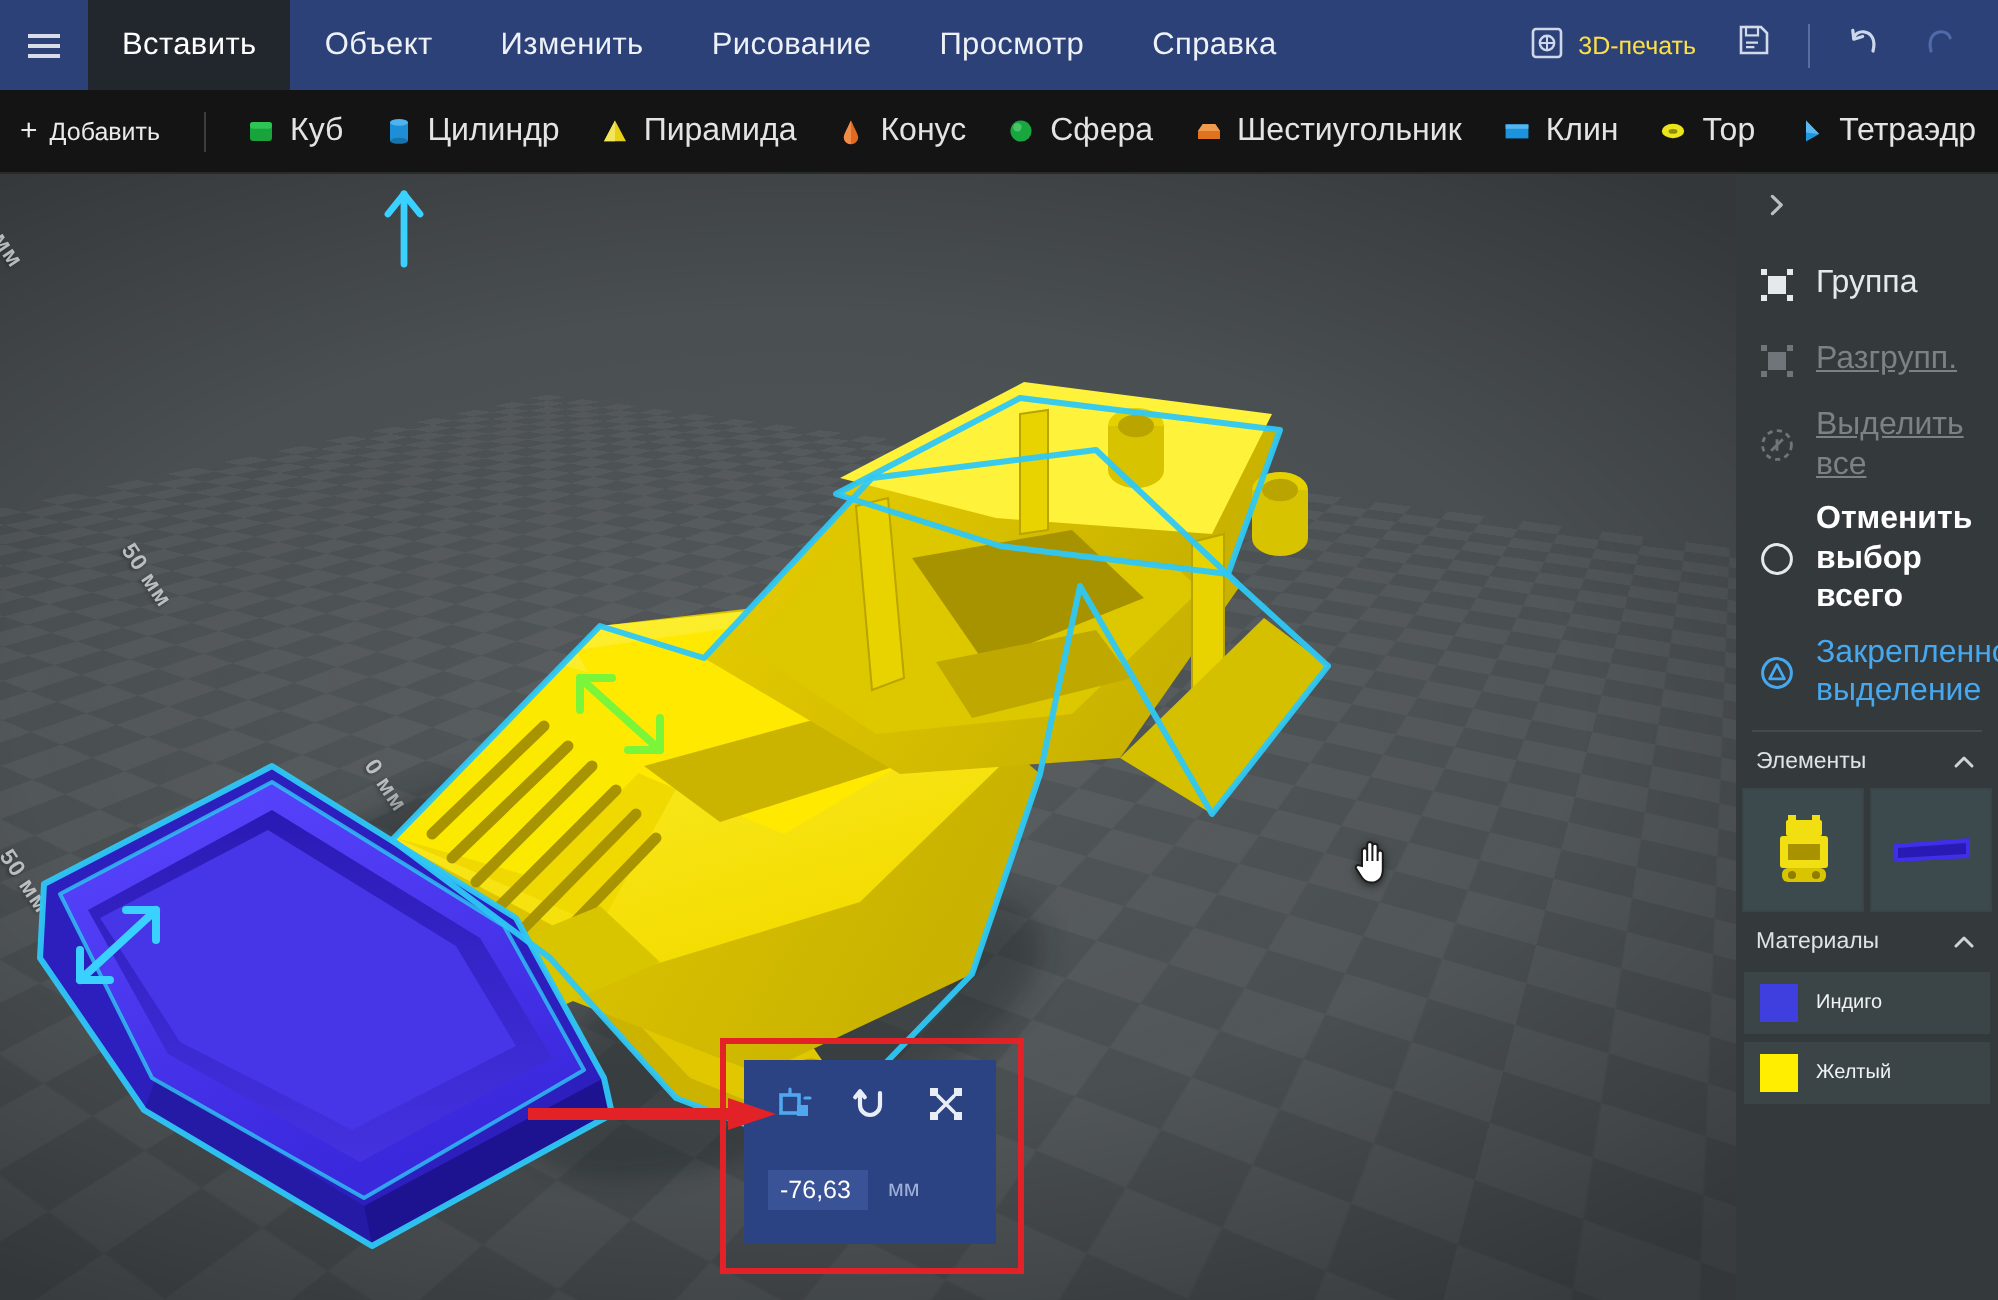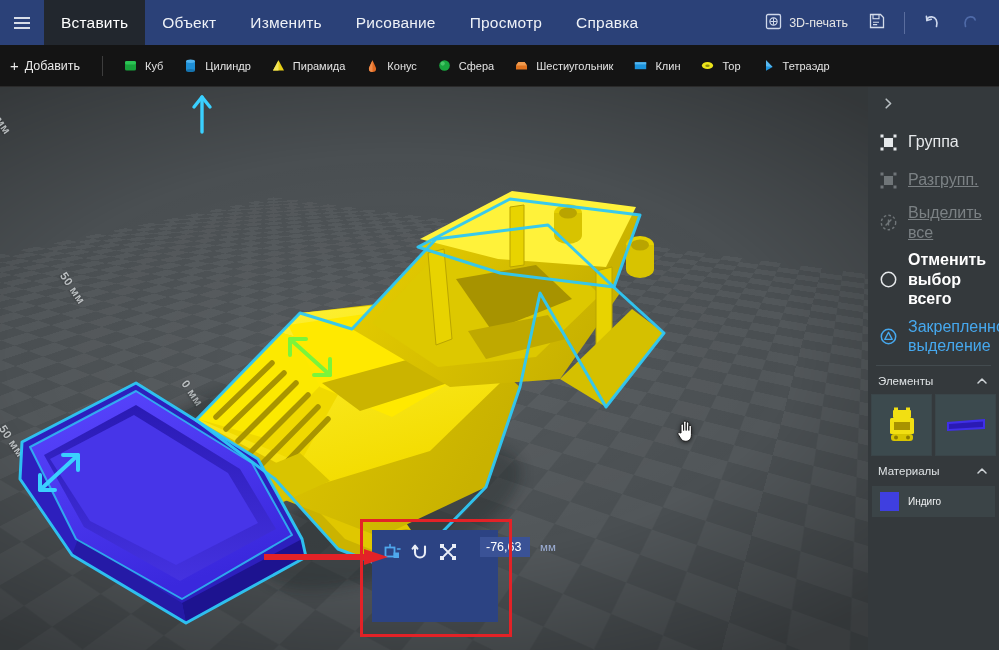--- a/index.html
+++ b/index.html
@@ -28,21 +28,21 @@
     display: flex; align-items: center; justify-content: center;
     padding: 0 17px; height: 45px;
     color: #eef1f7; font-size: 15.5px; letter-spacing: .2px;
     cursor: pointer; white-space: nowrap;
   }
   .menu-tab.active { background: #22272e; color: #ffffff; }
   .menu-spacer { flex: 1 1 auto; }
   .menu-right { display: flex; align-items: center; gap: 0; padding-right: 10px; }
   .menu-action {
     display: flex; align-items: center; gap: 7px;
-    height: 45px; padding: 0 10px; color: #e5e5e5; font-size: 12.5px;
+    height: 45px; padding: 0 10px; color: #fde047; font-size: 12.5px;
     cursor: pointer; white-space: nowrap;
   }
   .menu-icon-btn {
     display: flex; align-items: center; justify-content: center;
     width: 38px; height: 45px; cursor: pointer;
   }
   .menu-divider { width: 1px; height: 22px; background: #5a6d9e; margin: 0 8px; align-self: center; }
 
   
   .shapebar {
@@ -51,21 +51,21 @@
     border-bottom: 1px solid #2a2a2a;
   }
   .add-btn {
     display: flex; align-items: center; gap: 6px;
     color: #eaeaea; font-size: 12.5px; padding: 0 12px 0 10px; height: 42px; cursor: pointer;
   }
   .add-plus { font-size: 15px; line-height: 1; color: #eaeaea; }
   .bar-divider { width: 1px; height: 20px; background: #3d3d3d; margin: 0 10px; }
   .shape-btn {
     display: flex; align-items: center; gap: 7px;
-    height: 42px; padding: 0 10px; color: #e4e4e4; font-size: 11px;
+    height: 42px; padding: 0 10px; color: #e4e4e4; font-size: 16px;
     cursor: pointer; white-space: nowrap;
   }
   .sw { width: 15px; height: 15px; flex: 0 0 auto; display:block; }
 
   
   .viewport {
     position: absolute; left: 0; top: 87px; width: 868px; height: 563px;
     overflow: hidden; background: #4a4f52;
   }
   .floor {
@@ -130,21 +130,21 @@
   .mat-row {
     display: flex; align-items: center; gap: 9px;
     height: 31px; margin: 2px 4px; padding-left: 8px; cursor: pointer;
     background: #3b4447; font-size: 10px; color: #f0f2f3;
   }
   .mat-sw { width: 19px; height: 19px; flex: 0 0 auto; }
 
   
   .gizmo-panel {
     position: absolute; left: 372px; top: 530px; width: 126px; height: 92px;
-    background: #2c4383; display: flex; flex-direction: row;
+    background: #2c4383; display: flex; flex-direction: column;
   }
   .gizmo-tools { display: flex; align-items: center; justify-content: space-around; height: 48px; padding: 0 6px; }
   .gizmo-btn { width: 28px; height: 28px; display: flex; align-items: center; justify-content: center; cursor: pointer; }
   .gizmo-value-row { display: flex; align-items: center; gap: 10px; padding: 0 12px; height: 34px; }
   .gizmo-input {
     background: #3a5296; color: #ffffff; font-size: 12.5px;
     padding: 3px 6px; min-width: 50px; text-align: left; cursor: text;
   }
   .gizmo-unit { color: #9fb0d8; font-size: 11.5px; }
 
@@ -601,20 +601,24 @@
         <svg width="12" height="12" viewBox="0 0 12 12">
           <path d="M2 8 L6 4 L10 8" fill="none" stroke="#cfd4d7" stroke-width="1.5" stroke-linecap="round" stroke-linejoin="round"></path>
         </svg>
       </span>
     </div>
 
     <div class="mat-row">
       <span class="mat-sw" style="background:#3f3fe0;"></span>
       <span>Индиго</span>
     </div>
+    <div class="mat-row">
+      <span class="mat-sw" style="background:#ffee00;"></span>
+      <span>Желтый</span>
+    </div>
   </div>
 
   <div class="gizmo-panel">
     <div class="gizmo-tools">
       <div class="gizmo-btn">
         <span>
           <svg width="22" height="22" viewBox="0 0 22 22">
             <rect x="4.5" y="6.5" width="9" height="9" fill="none" stroke="#4fa8ee" stroke-width="1.8"></rect>
             <rect x="12.5" y="11.5" width="5.5" height="5.5" fill="#4fa8ee"></rect>
             <path d="M9 3.5 L9 6 M16.5 8 L19 8" stroke="#4fa8ee" stroke-width="1.6" stroke-linecap="round"></path>

